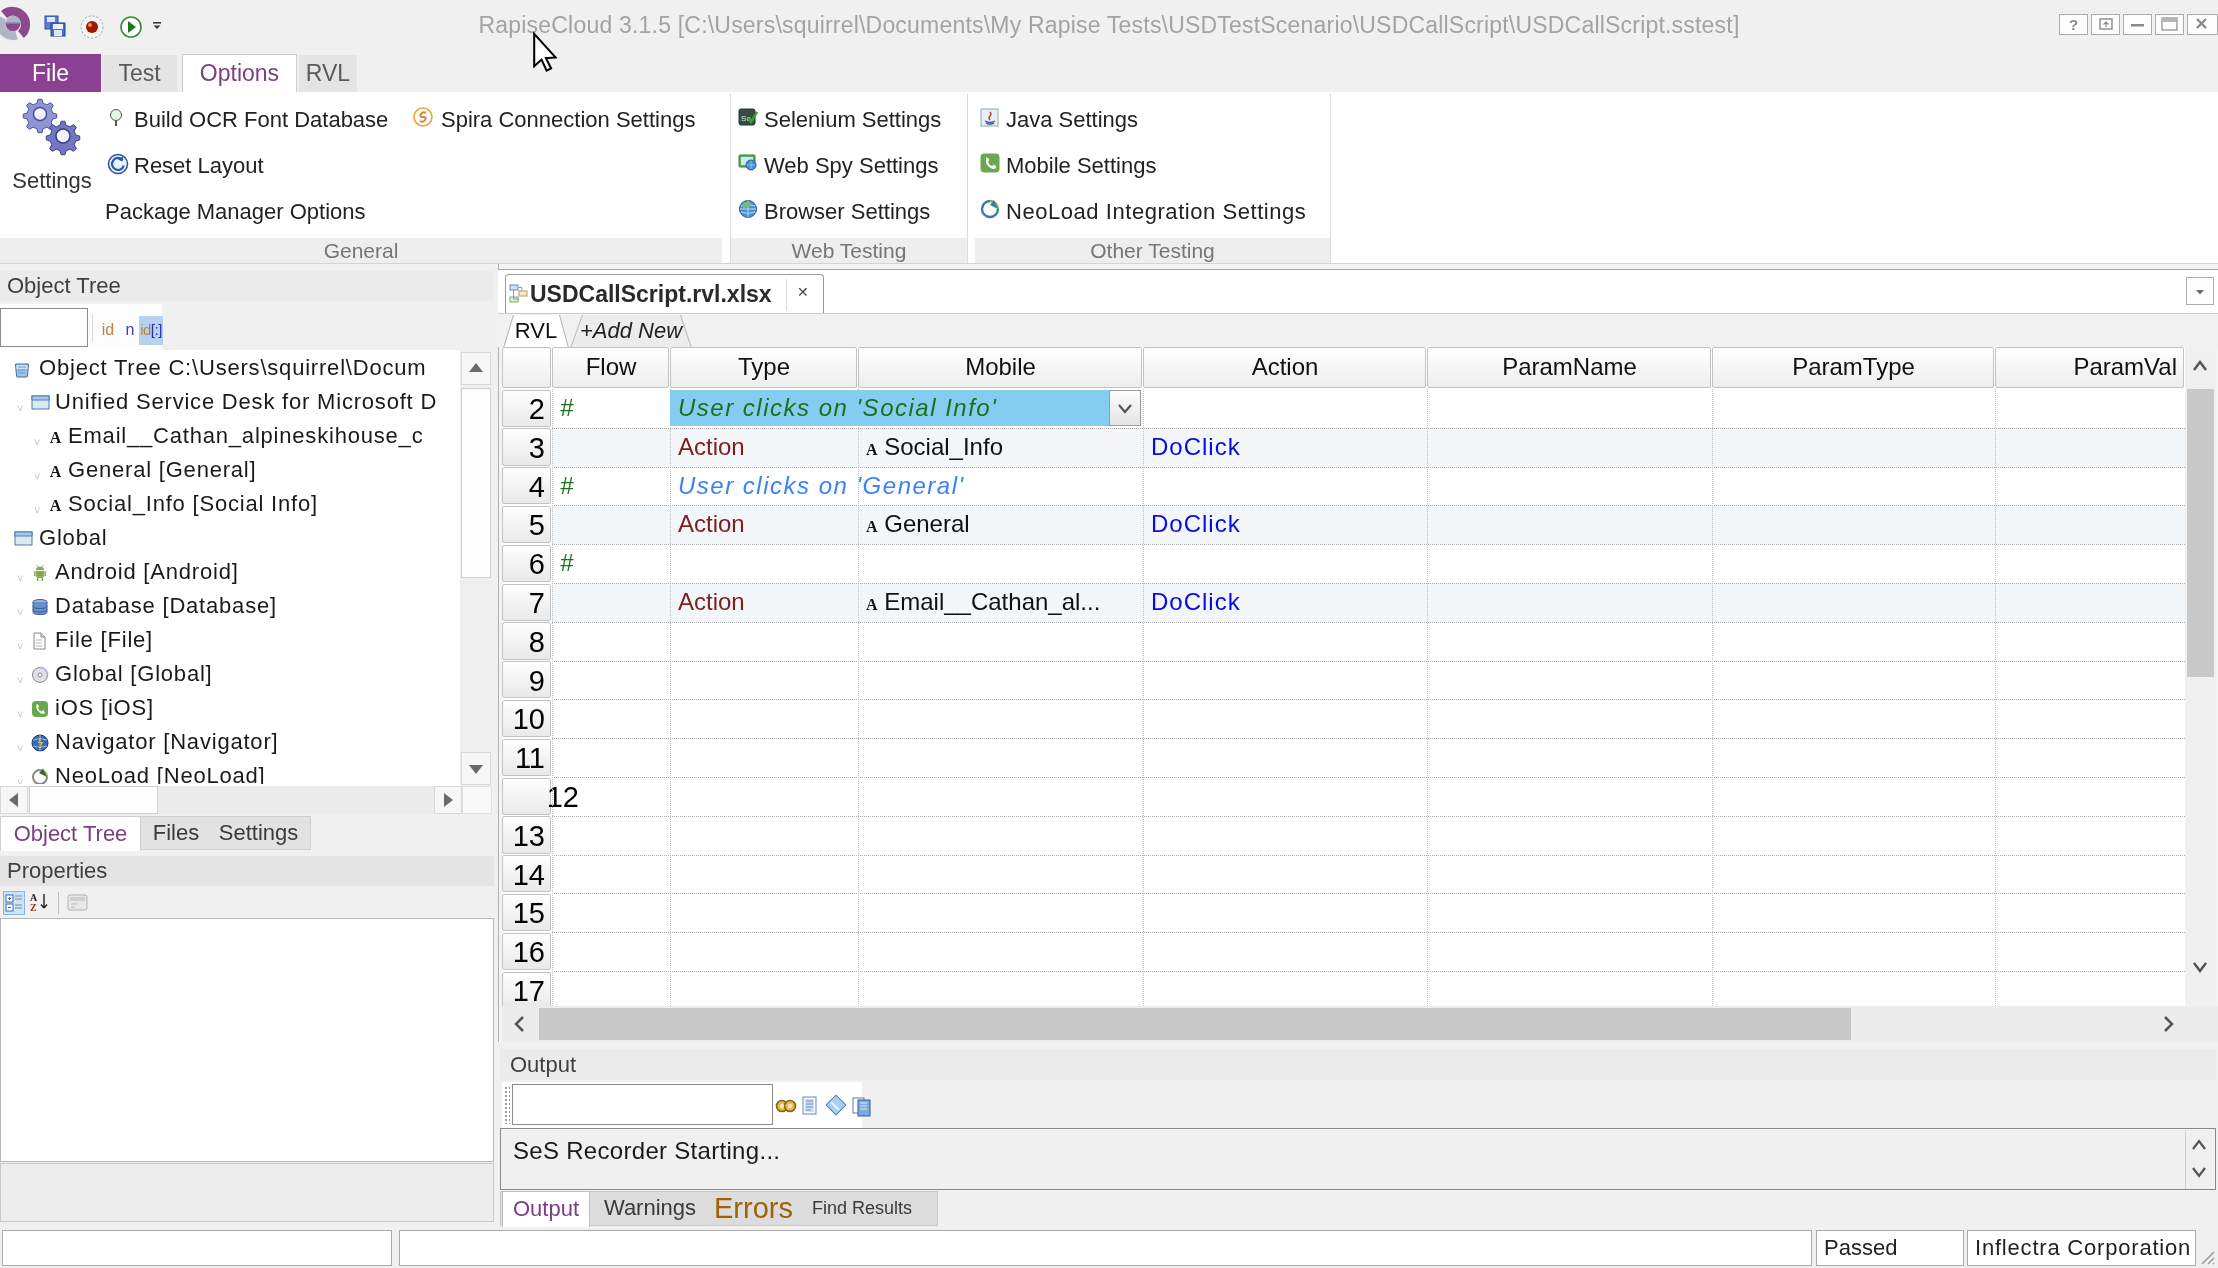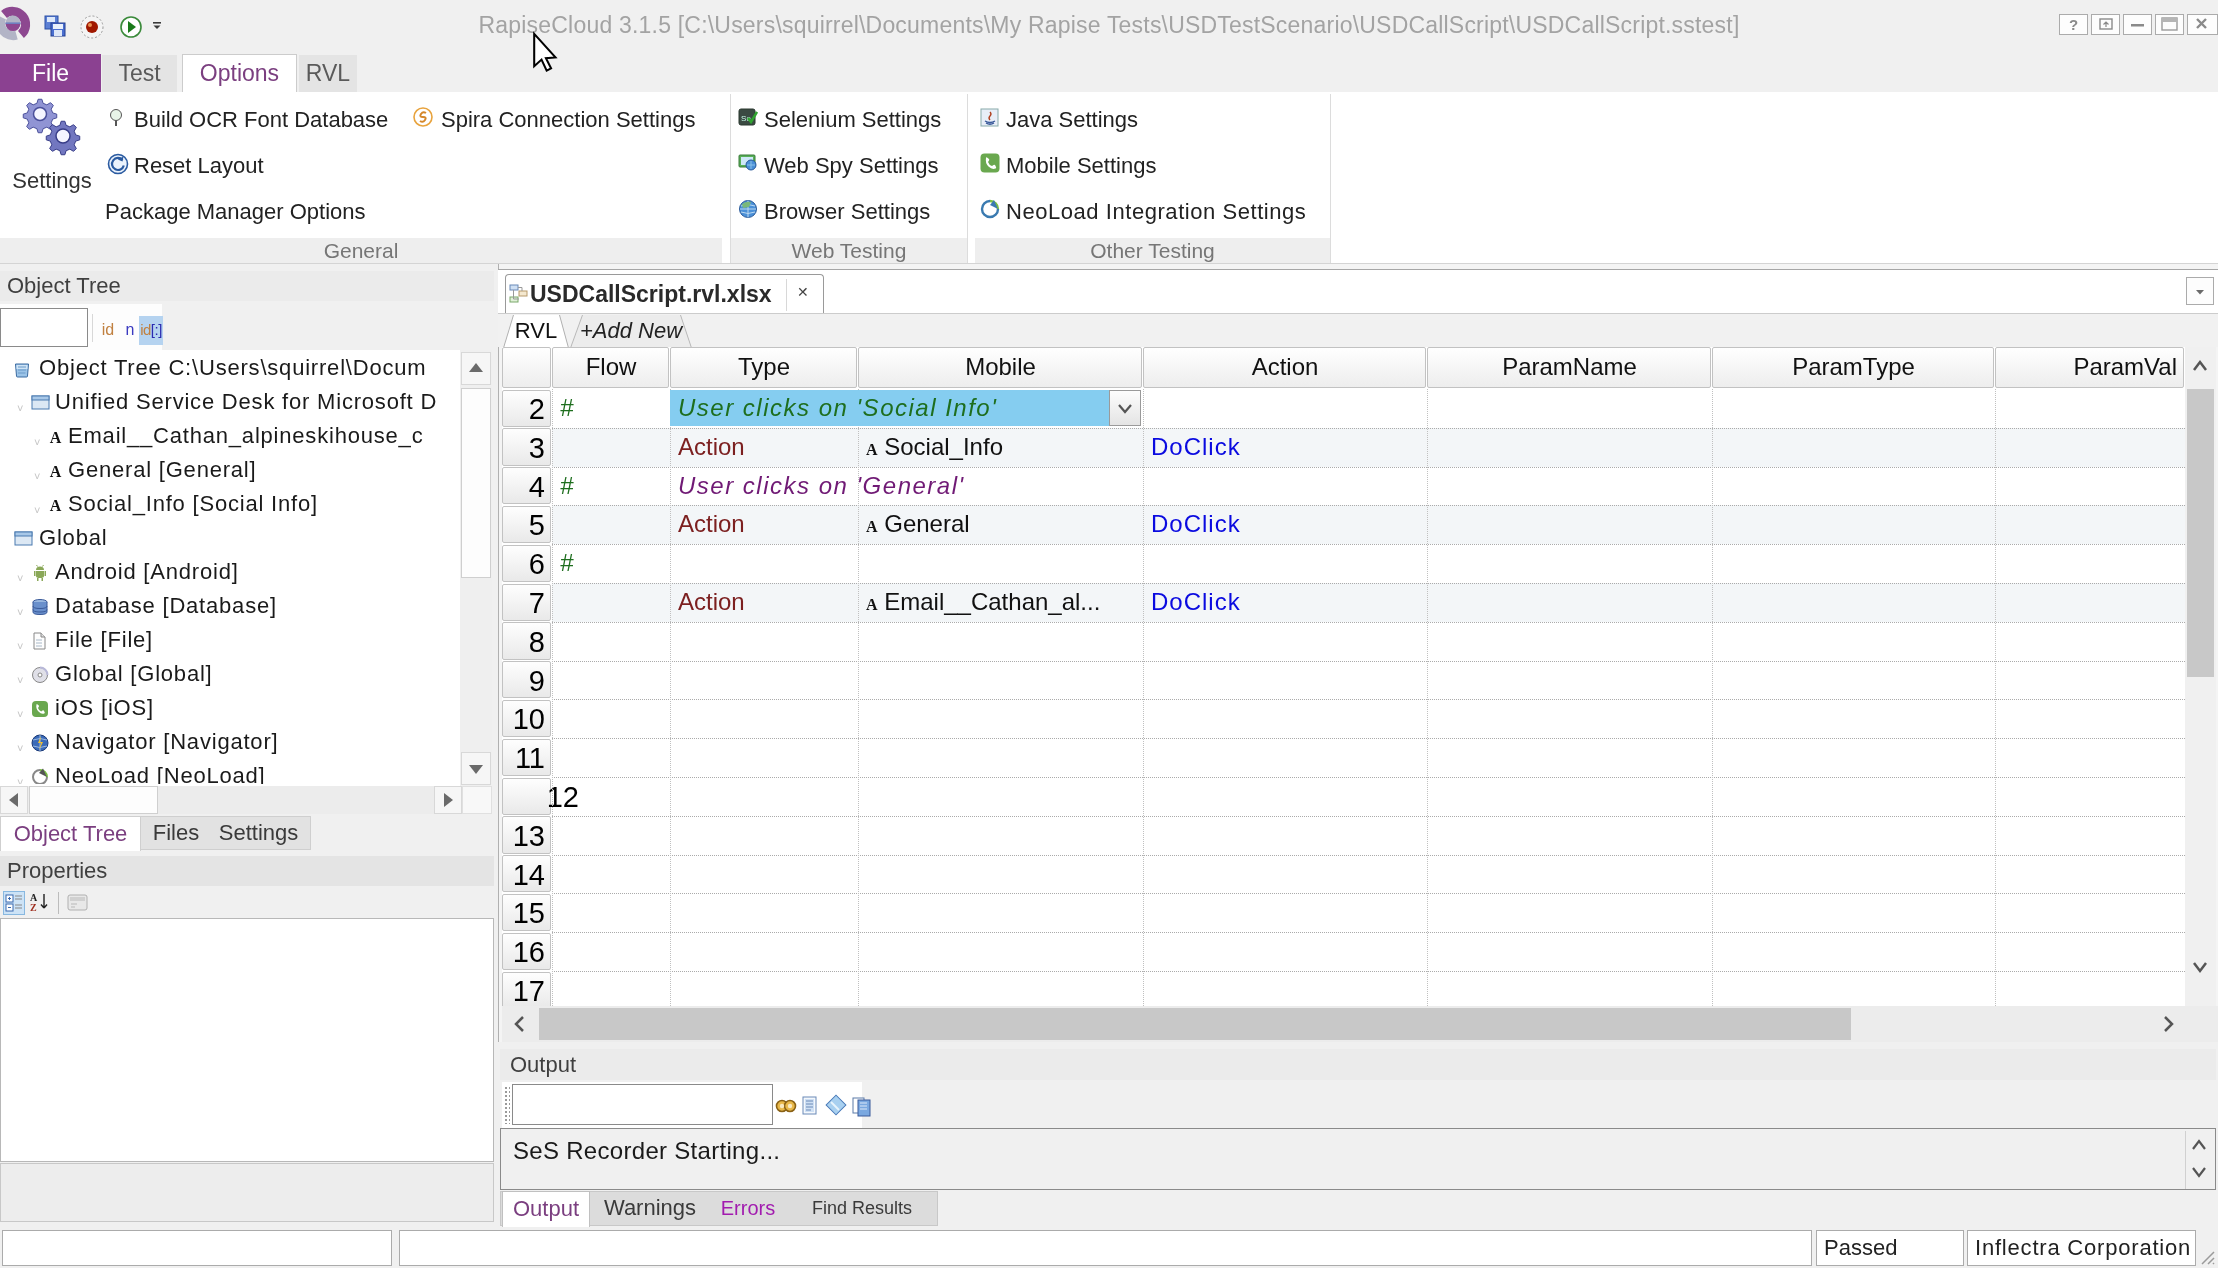--- a/index.html
+++ b/index.html
@@ -397,21 +397,21 @@
     <div class="abs" style="left:925px;top:42px;width:1px;height:617px;border-left:1px dotted #c0c0c0;z-index:3;"></div>
     <div class="abs" style="left:1210px;top:42px;width:1px;height:617px;border-left:1px dotted #c0c0c0;z-index:3;"></div>
     <div class="abs" style="left:1493px;top:42px;width:1px;height:617px;border-left:1px dotted #c0c0c0;z-index:3;"></div>
     <div class="abs" style="left:168px;top:43px;width:439px;height:35.8px;background:#85cdf0;z-index:4;"></div>
     <div class="abs" style="left:607px;top:43px;width:32px;height:35.8px;background:linear-gradient(#fdfdfd,#e4e4e4);border:1px solid #9a9a9a;z-index:6;"><svg width="30" height="34">
         <path d="M9 14 L15 21 L21 14" stroke="#555" stroke-width="2.2" fill="none"></path>
       </svg></div>
     <div class="abs" style="left:58px;top:47px;white-space:nowrap;z-index:5;color:#1e6e1e;font-size:24px;font-style:italic;letter-spacing:1.5px;">#</div>
     <div class="abs" style="left:176px;top:47px;white-space:nowrap;z-index:5;color:#1e6e1e;font-size:24px;font-style:italic;letter-spacing:1.5px;">User clicks on 'Social Info'</div>
     <div class="abs" style="left:58px;top:124.6px;white-space:nowrap;z-index:5;color:#1e6e1e;font-size:24px;font-style:italic;letter-spacing:1.5px;">#</div>
-    <div class="abs" style="left:176px;top:124.6px;white-space:nowrap;z-index:5;color:#701a75;font-size:24px;font-style:italic;letter-spacing:1.5px;">User clicks on 'General'</div>
+    <div class="abs" style="left:176px;top:124.6px;white-space:nowrap;z-index:5;color:#3b82f6;font-size:24px;font-style:italic;letter-spacing:1.5px;">User clicks on 'General'</div>
     <div class="abs" style="left:58px;top:202.2px;white-space:nowrap;z-index:5;color:#1e6e1e;font-size:24px;font-style:italic;letter-spacing:1.5px;">#</div>
     <div class="abs" style="left:176px;top:85.8px;white-space:nowrap;z-index:5;color:#7c2020;font-size:24px;">Action</div>
     <div class="abs" style="left:364px;top:85.8px;white-space:nowrap;z-index:5;color:#111;font-size:24px;"><span style="font-size:16px;font-family:Liberation Serif;font-weight:bold;">A</span> Social_Info</div>
     <div class="abs" style="left:649px;top:85.8px;white-space:nowrap;z-index:5;color:#0a0ae0;font-size:24px;letter-spacing:1px;">DoClick</div>
     <div class="abs" style="left:176px;top:163.39999999999998px;white-space:nowrap;z-index:5;color:#7c2020;font-size:24px;">Action</div>
     <div class="abs" style="left:364px;top:163.39999999999998px;white-space:nowrap;z-index:5;color:#111;font-size:24px;"><span style="font-size:16px;font-family:Liberation Serif;font-weight:bold;">A</span> General</div>
     <div class="abs" style="left:649px;top:163.39999999999998px;white-space:nowrap;z-index:5;color:#0a0ae0;font-size:24px;letter-spacing:1px;">DoClick</div>
     <div class="abs" style="left:176px;top:241px;white-space:nowrap;z-index:5;color:#7c2020;font-size:24px;">Action</div>
     <div class="abs" style="left:364px;top:241px;white-space:nowrap;z-index:5;color:#111;font-size:24px;"><span style="font-size:16px;font-family:Liberation Serif;font-weight:bold;">A</span> Email__Cathan_al...</div>
     <div class="abs" style="left:649px;top:241px;white-space:nowrap;z-index:5;color:#0a0ae0;font-size:24px;letter-spacing:1px;">DoClick</div>
@@ -471,21 +471,21 @@
         </svg>
       <svg width="26" height="26" style="position:absolute;top:28px;">
           <path d="M7 9 L13 17 L19 9" stroke="#555" stroke-width="2.2" fill="none"></path>
         </svg>
     </div>
   </div>
 
   <div class="abs" style="left:2px;top:149px;width:438px;height:35px;background:#dcdcdc;border:1px solid #c8c8c8;"></div>
   <div class="abs" style="left:4px;top:149px;width:88px;height:36px;background:#fff;border:1px solid #c0c0c0;border-bottom:none;color:#7b3f80;font-size:22px;text-align:center;line-height:34px;">Output</div>
   <div class="abs" style="left:100px;top:149px;width:104px;height:35px;color:#3a3a3a;font-size:22px;text-align:center;line-height:34px;">Warnings</div>
-  <div class="abs" style="left:216px;top:149px;width:68px;height:35px;color:#a21caf;font-size:20px;text-align:center;line-height:34px;">Errors</div>
+  <div class="abs" style="left:216px;top:149px;width:68px;height:35px;color:#a16207;font-size:29px;text-align:center;line-height:34px;">Errors</div>
   <div class="abs" style="left:296px;top:149px;width:136px;height:35px;color:#3a3a3a;font-size:18px;text-align:center;line-height:34px;">Find Results</div>
 </div>
 
 <div class="abs" style="left:0;top:1228px;width:2218px;height:40px;background:#f0f0f0;">
   <div class="abs" style="left:2px;top:2px;width:390px;height:36px;background:#fff;border:1px solid #ababab;"></div>
   <div class="abs" style="left:399px;top:2px;width:1413px;height:36px;background:#fff;border:1px solid #ababab;"></div>
   <div class="abs" style="left:1816px;top:2px;width:148px;height:36px;background:#fff;border:1px solid #ababab;font-size:22px;color:#222;line-height:34px;padding-left:7px;">Passed</div>
   <div class="abs" style="left:1967px;top:2px;width:229px;height:36px;background:#fff;border:1px solid #ababab;font-size:22px;letter-spacing:0.8px;color:#222;line-height:34px;padding-left:7px;">Inflectra Corporation</div>
   <svg class="abs" style="left:2200px;top:22px;" width="16" height="16">
       <path d="M14 2 L2 14 M14 8 L8 14 M14 13 L13 14" stroke="#9a9a9a" stroke-width="1.5"></path>

